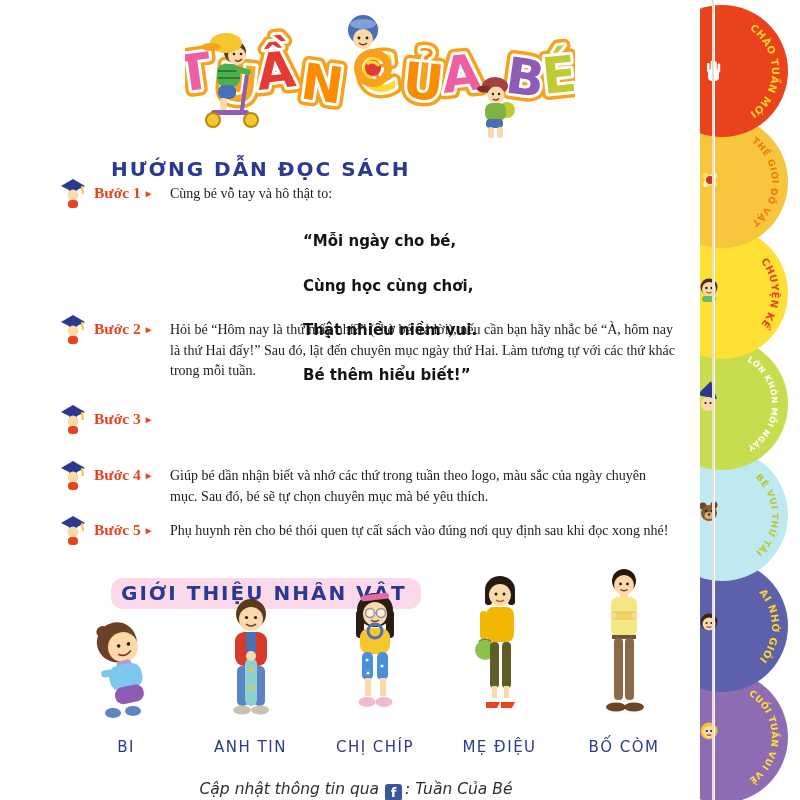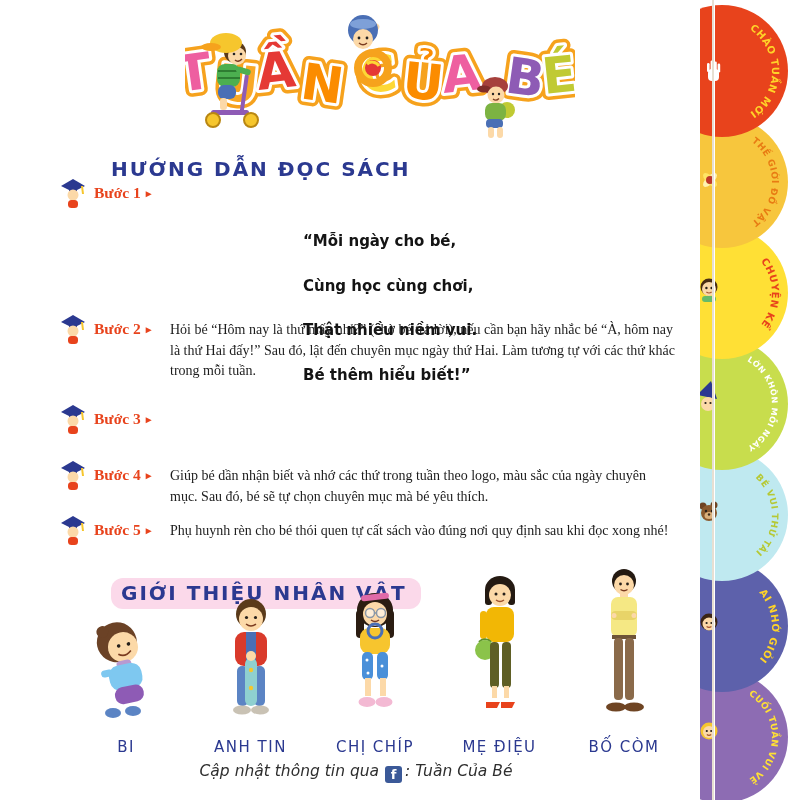--- a/index.html
+++ b/index.html
@@ -32,21 +32,21 @@
   .poem p{margin:16px;font-weight:bold;}
   
   .characters{
     position:absolute;left:68px;top:584px;width:614px;height:172px;
     display:flex;justify-content:space-between;align-items:flex-end;
   }
   .character{display:flex;flex-direction:column;align-items:center;width:116px;}
   .char-name{margin-top:18px;color:#2b3990;font-size:15px;letter-spacing:1.5px;font-weight:500;text-align:center;}
   
   .footer{
-    position:absolute;left:0;top:762px;width:712px;text-align:center;
+    position:absolute;left:0;top:780px;width:712px;text-align:center;
     font-style:italic;font-size:15.5px;color:#2f2f2f;
   }
   .fb-badge{
     display:inline-block;width:17px;height:17px;background:#3b5998;color:#fff;border-radius:3px;
     font-style:normal;font-weight:bold;font-size:13px;line-height:17px;text-align:center;
     vertical-align:-3px;margin:0 3px 0 6px;
   }
   
   .page-edge{
     position:absolute;left:712px;top:0;width:2px;height:800px;
@@ -127,20 +127,21 @@
 
 <div class="step" style="top:184px">
   <svg class="step-icon" viewBox="0 0 26 32">
     <polygon points="1,9 13,2 25,9 13,15" fill="#2b3990"></polygon>
     <rect x="9" y="12" width="8" height="3" fill="#2b3990"></rect>
     <line x1="22" y1="9" x2="23" y2="17" stroke="#f6c62d" stroke-width="2"></line>
     <circle cx="13" cy="18" r="5.5" fill="#fcd9a8"></circle>
     <rect x="8" y="23" width="10" height="8" rx="3.5" fill="#e8431c"></rect>
   </svg>
   <span class="step-label"><span>Bước 1</span><span class="step-arrow">►</span></span>
+  <div class="step-text">Cùng bé vỗ tay và hô thật to:</div>
 </div>
 
 <div class="poem">
   <p>“Mỗi ngày cho bé,</p>
   <p>Cùng học cùng chơi,</p>
   <p>Thật nhiều niềm vui.</p>
   <p>Bé thêm hiểu biết!”</p>
 </div>
 
 <div class="step" style="top:320px">

